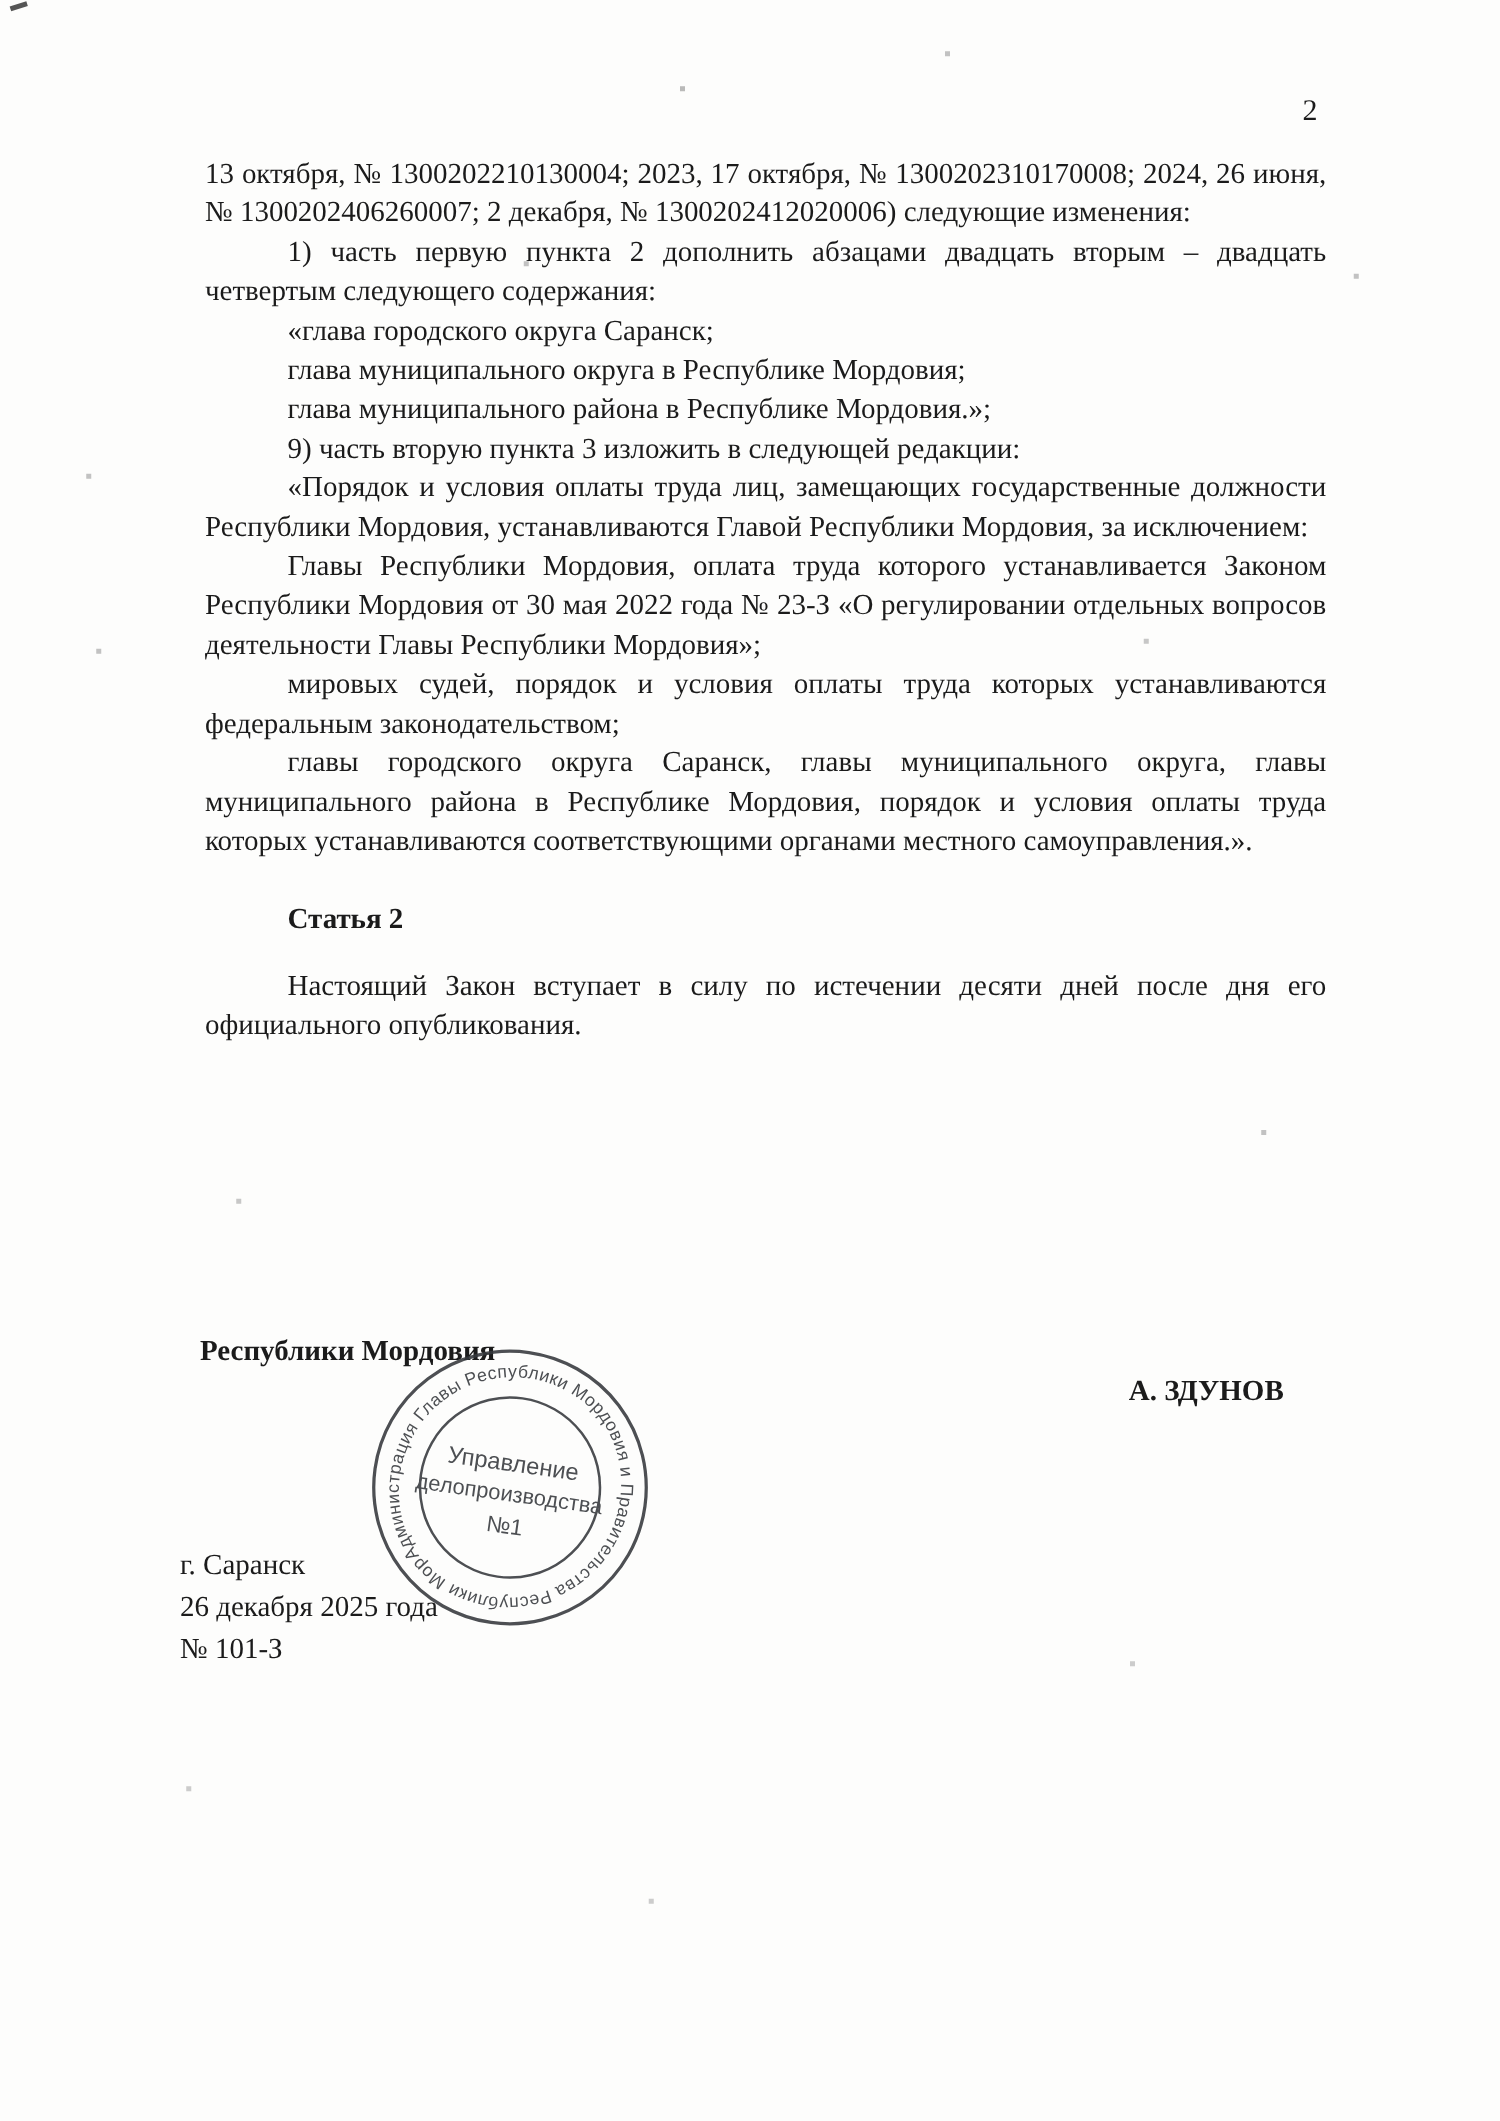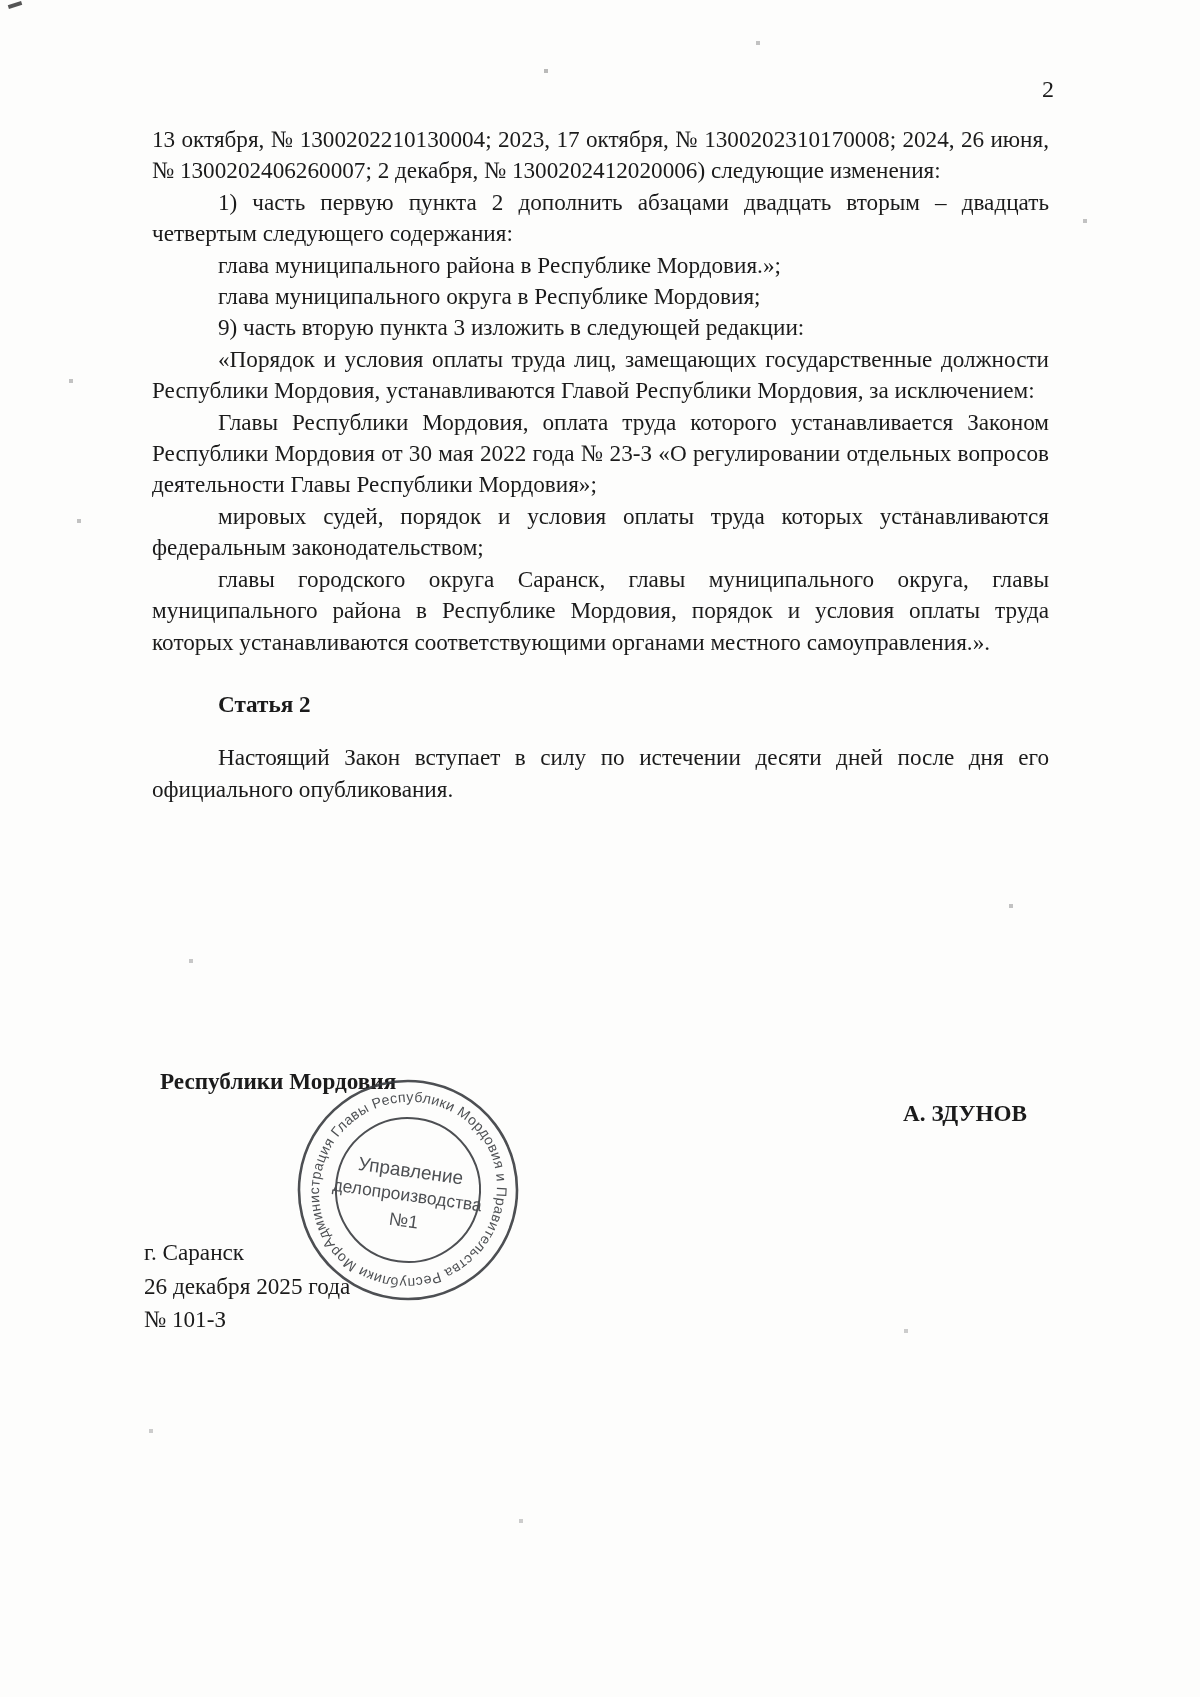--- a/index.html
+++ b/index.html
@@ -48,21 +48,21 @@
   }
   .page-number {
     position: absolute;
     top: 76px;
     right: 146px;
     font-size: 24px;
   }
   .doc-body {
     position: absolute;
     top: 124px;
-    left: 152px;
+    left: 164px;
     width: 897px;
     font-size: 23.2px;
     line-height: 31.4px;
   }
   .doc-body p {
     margin: 0;
   }
   .just { text-align: justify; }
   .ind  { text-indent: 66px; }
   .bold { font-weight: bold; }
@@ -114,22 +114,23 @@
 <div class="page">
 
   <div class="corner-mark"></div>
   <div class="speckles"></div>
 
   <div class="page-number">2</div>
 
   <div class="doc-body">
     <p class="just">13 октября, № 1300202210130004; 2023, 17 октября, № 1300202310170008; 2024, 26 июня, № 1300202406260007; 2 декабря, № 1300202412020006) следующие изменения:</p>
     <p class="just ind">1) часть первую пункта 2 дополнить абзацами двадцать вторым – двадцать четвертым следующего содержания:</p>
+    <p class="ind">«глава городского округа Саранск;</p>
+    <p class="ind">глава муниципального округа в Республике Мордовия;</p>
     <p class="ind">глава муниципального района в Республике Мордовия.»;</p>
-    <p class="ind">глава муниципального округа в Республике Мордовия;</p>
     <p class="ind">9) часть вторую пункта 3 изложить в следующей редакции:</p>
     <p class="just ind">«Порядок и условия оплаты труда лиц, замещающих государственные должности Республики Мордовия, устанавливаются Главой Республики Мордовия, за исключением:</p>
     <p class="just ind">Главы Республики Мордовия, оплата труда которого устанавливается Законом Республики Мордовия от 30 мая 2022 года № 23-З «О регулировании отдельных вопросов деятельности Главы Республики Мордовия»;</p>
     <p class="just ind">мировых судей, порядок и условия оплаты труда которых устанавливаются федеральным законодательством;</p>
     <p class="just ind">главы городского округа Саранск, главы муниципального округа, главы муниципального района в Республике Мордовия, порядок и условия оплаты труда которых устанавливаются соответствующими органами местного самоуправления.».</p>
     <p class="ind bold sp-before">Статья 2</p>
     <p class="just ind sp-before2">Настоящий Закон вступает в силу по истечении десяти дней после дня его официального опубликования.</p>
   </div>
 
   <div class="sig-left">

